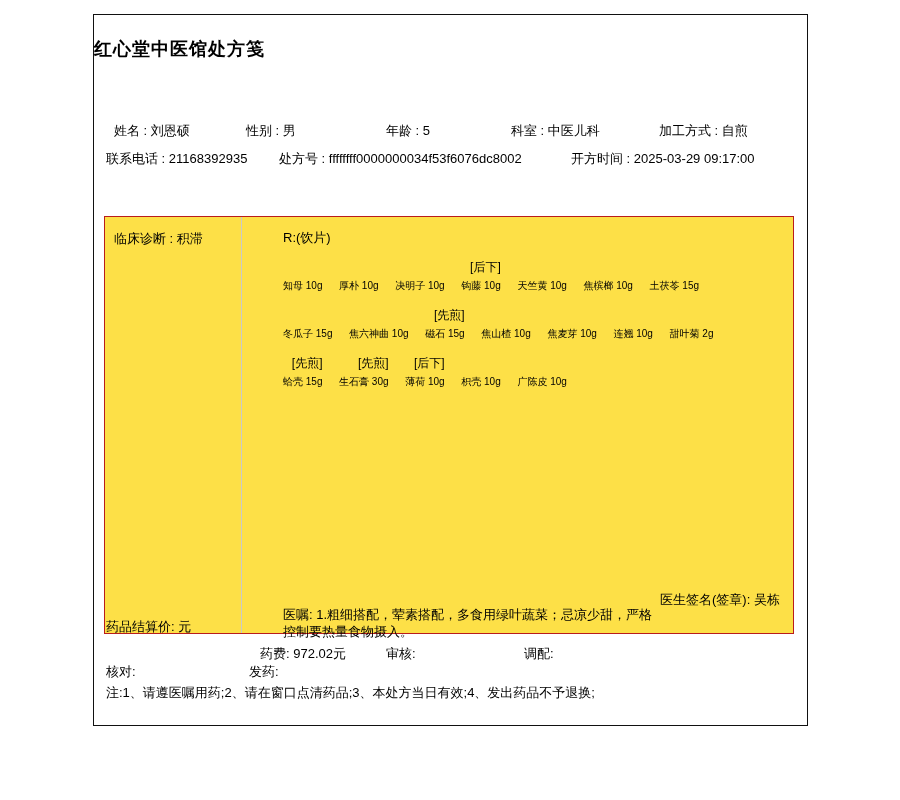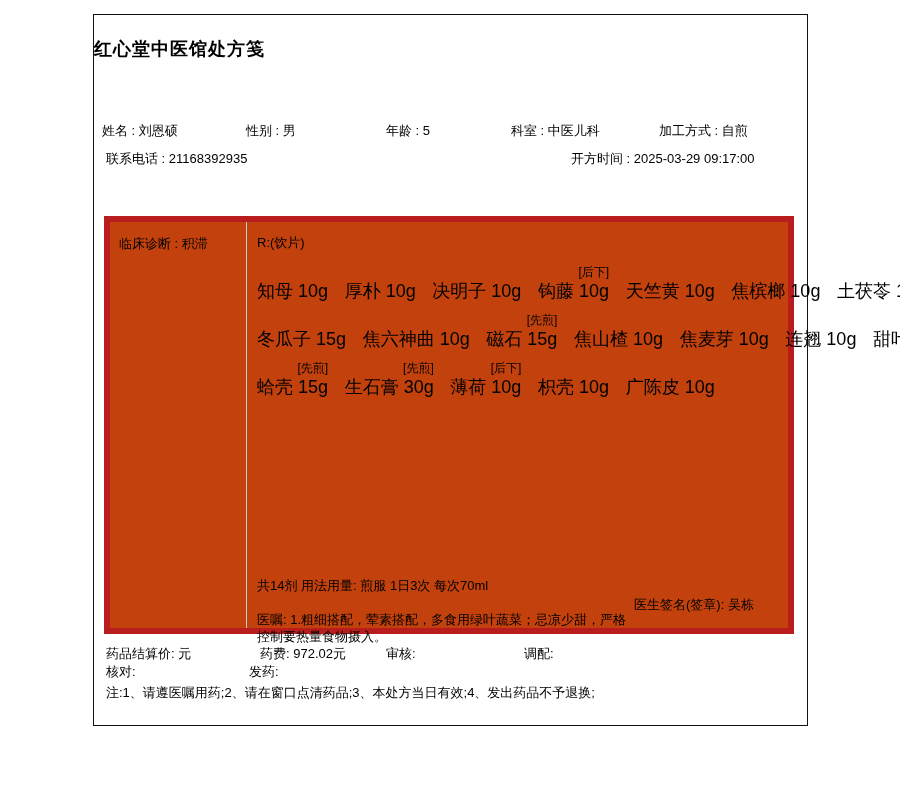--- a/index.html
+++ b/index.html
@@ -7,62 +7,65 @@
        font-family:"Liberation Sans","DejaVu Sans",sans-serif;color:#000;}
   .page{position:absolute;left:93px;top:14px;width:713px;height:710px;
         border:1px solid #111;background:#fff;box-sizing:content-box;}
   .title{position:absolute;top:22px;left:0;width:100%;text-align:left;
          font-size:18px;font-weight:bold;letter-spacing:1px;}
   .field{position:absolute;font-size:13px;white-space:nowrap;line-height:16px;}
   .plabel::after{content:" : ";}
   .flabel::after{content:": ";}
   
   .rx-box{position:absolute;left:10px;top:201px;width:690px;height:418px;
-          border:6px solid #b91c1c;display:flex;box-sizing:border-box;background:#c2410c;}
+          border:1px solid #b91c1c;display:flex;box-sizing:border-box;background:#fde047;gap:31px;}
   .diag-cell{width:137px;min-width:137px;border-right:1px solid #c9c9c9;
              padding:13px 9px;font-size:13px;box-sizing:border-box;}
   .rx-cell{flex:1;position:relative;padding:13px 10px;box-sizing:border-box;font-size:13px;}
   .rx-header{height:16px;line-height:16px;margin-bottom:11px;}
   .herb-row{margin-bottom:11px;white-space:nowrap;}
   .herb{display:inline-flex;flex-direction:column;align-items:flex-end;
         margin-right:13px;vertical-align:bottom;}
   .tag{display:block;height:21px;line-height:21px;font-size:12px;min-width:1px;}
-  .ht{display:block;height:16px;line-height:16px;font-size:18px;}
+  .ht{display:block;height:16px;line-height:16px;font-size:10px;}
   .rx-bottom{position:absolute;left:10px;top:355px;right:6px;font-size:13px;}
   .usage-line{position:relative;height:17px;line-height:17px;white-space:nowrap;}
   .sig{position:absolute;left:377px;top:0;white-space:nowrap;margin-top:19px;}
   .advice{width:388px;line-height:17px;margin-top:17px;}
   
   .note{position:absolute;font-size:13px;white-space:nowrap;line-height:16px;}
 </style>
 </head>
 <body>
 
 <div class="page">
 
   <div class="title">红心堂中医馆处方笺</div>
 
-  <span class="field" style="left:8px;top:108px">
+  <span class="field" style="left:20px;top:108px">
     <span class="plabel">姓名</span><span>刘恩硕</span>
   </span>
   <span class="field" style="left:152px;top:108px">
     <span class="plabel">性别</span><span>男</span>
   </span>
   <span class="field" style="left:292px;top:108px">
     <span class="plabel">年龄</span><span>5</span>
   </span>
   <span class="field" style="left:417px;top:108px">
     <span class="plabel">科室</span><span>中医儿科</span>
   </span>
   <span class="field" style="left:565px;top:108px">
     <span class="plabel">加工方式</span><span>自煎</span>
   </span>
 
   <span class="field" style="left:12px;top:136px">
     <span class="plabel">联系电话</span><span>21168392935</span>
+  </span>
+  <span class="field" style="left:185px;top:136px">
+    <span class="plabel">处方号</span><span>ffffffff0000000034f53f6076dc8002</span>
   </span>
   <span class="field" style="left:477px;top:136px">
     <span class="plabel">开方时间</span><span>2025-03-29 09:17:00</span>
   </span>
 
   <div class="rx-box">
     <div class="diag-cell">
       <span class="plabel">临床诊断</span><span>积滞</span>
     </div>
     <div class="rx-cell">
@@ -148,32 +151,31 @@
             <span class="ht">枳壳 10g</span>
           </span>
         <span class="herb">
             <span class="tag"></span>
             <span class="ht">广陈皮 10g</span>
           </span>
       </div>
 
       <div class="rx-bottom">
         <div class="usage-line">
-          <span>共14剂 用法用量: 煎服 1日3次 每次70ml</span>
           <span class="sig">医生签名(签章): 吴栋</span>
         </div>
         <div class="advice">
           <div>医嘱: 1.粗细搭配，荤素搭配，多食用绿叶蔬菜；忌凉少甜，严格</div>
           <div>控制要热量食物摄入。</div>
         </div>
       </div>
     </div>
   </div>
 
-  <span class="field" style="left:12px;top:631px">
+  <span class="field" style="left:12px;top:604px">
     <span class="flabel">药品结算价</span><span>元</span>
   </span>
   <span class="field" style="left:166px;top:631px">
     <span class="flabel">药费</span><span>972.02元</span>
   </span>
   <span class="field" style="left:292px;top:631px">
     <span class="flabel">审核</span><span></span>
   </span>
   <span class="field" style="left:430px;top:631px">
     <span class="flabel">调配</span><span></span>

